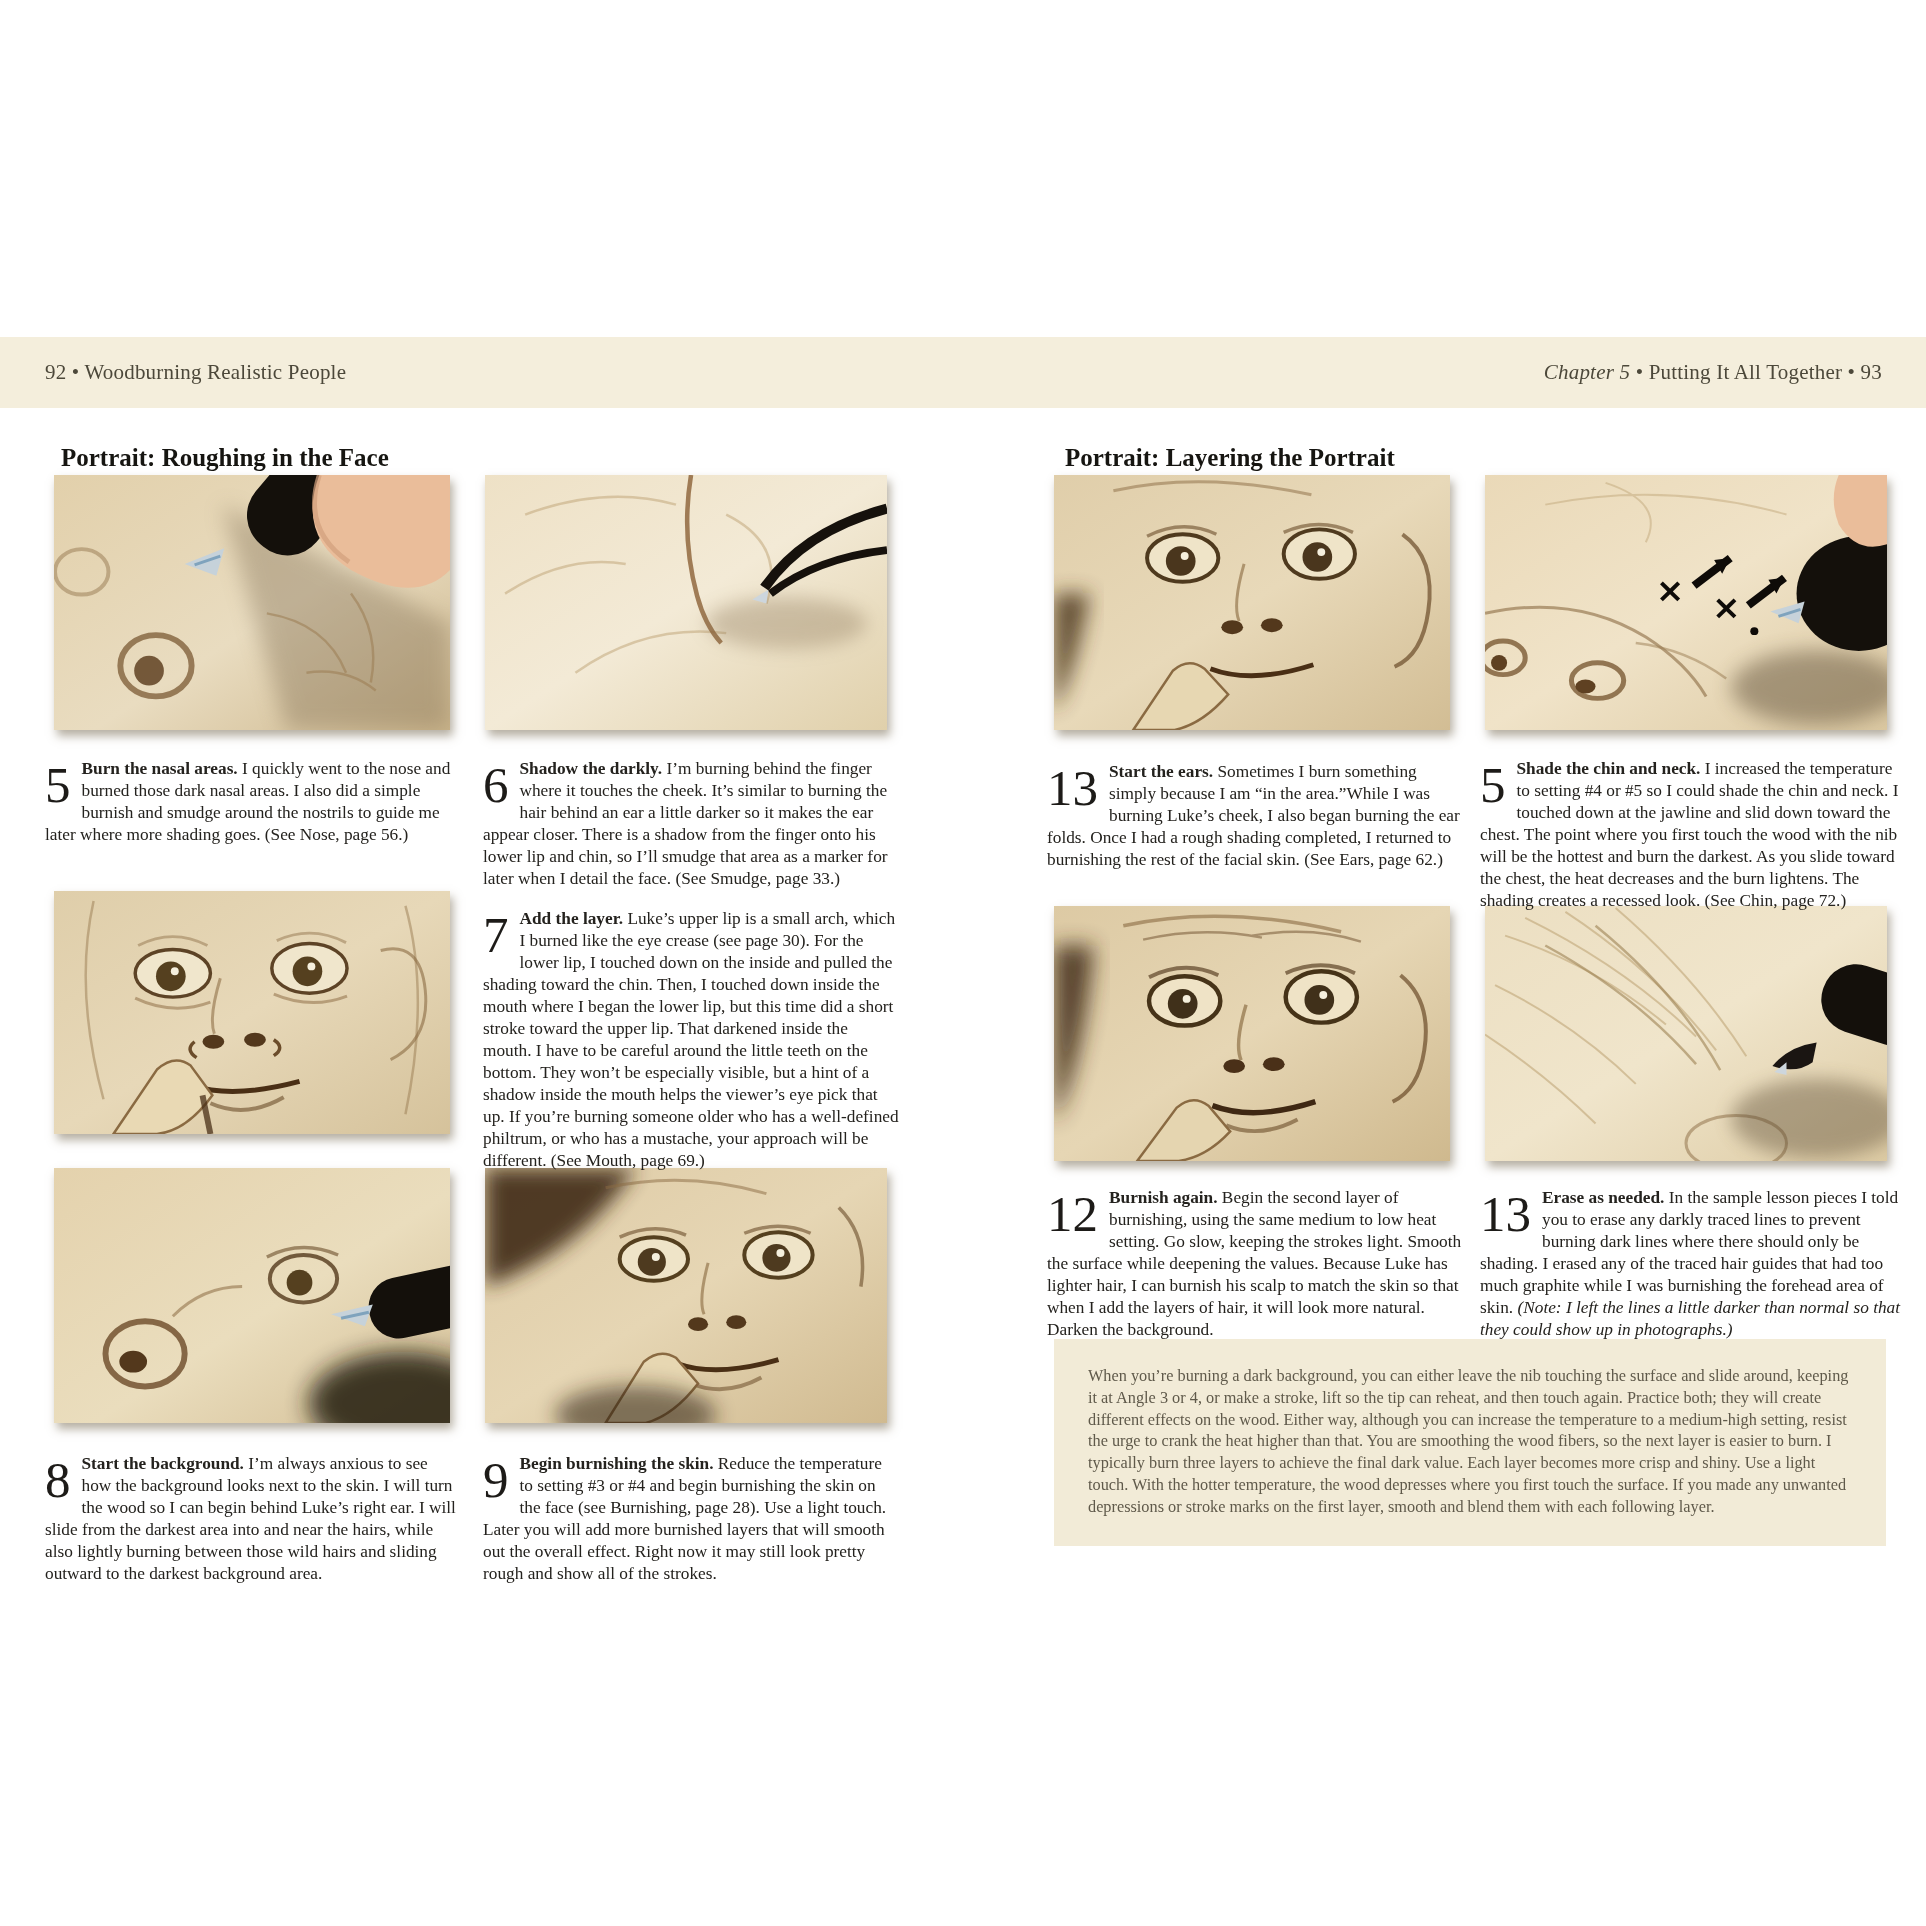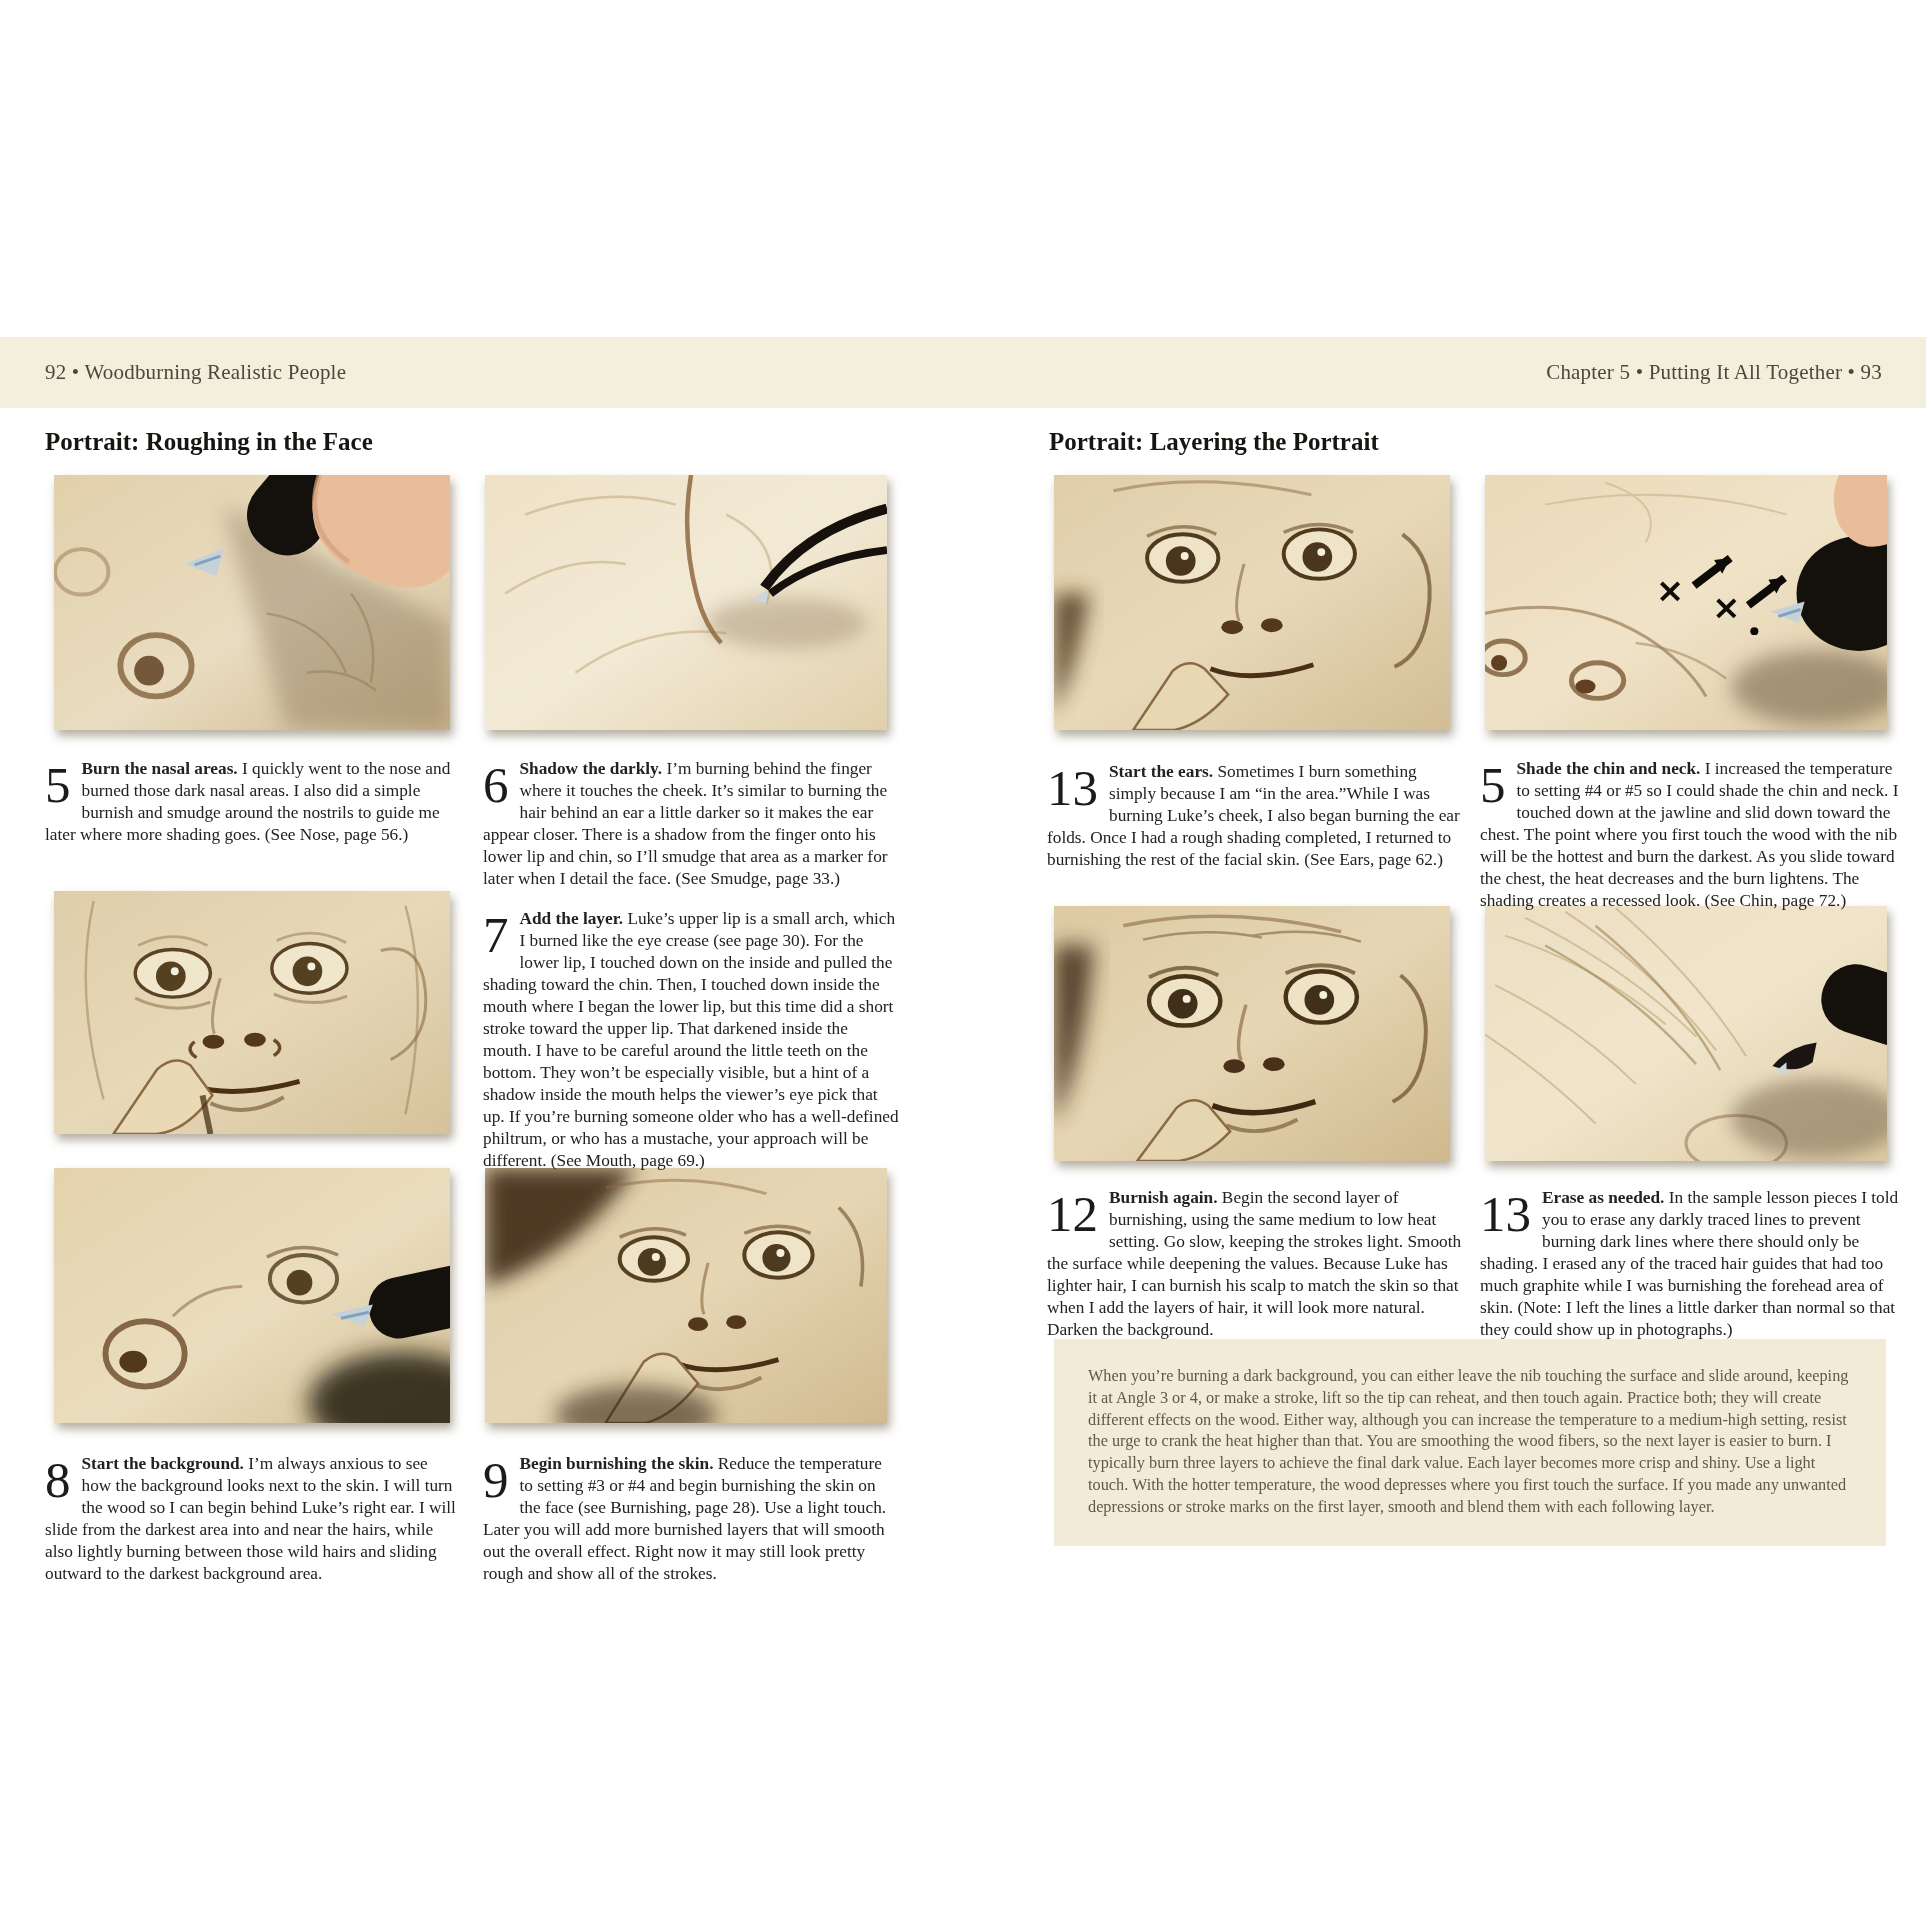--- a/index.html
+++ b/index.html
@@ -1,22 +1,22 @@
 <!DOCTYPE html>
 <html><head>
 <meta charset="utf-8">
 <style>
   html,body{margin:0;padding:0;background:#ffffff;}
   .spread{position:relative;width:1927px;height:1927px;background:#ffffff;overflow:hidden;
           font-family:"Liberation Serif","DejaVu Serif",serif;color:#24221e;}
   .header-band{position:absolute;left:0;top:337px;width:1927px;height:71px;background:#f4eedc;
                display:flex;align-items:center;justify-content:space-between;box-sizing:border-box;
                padding:0 45px;font-size:21px;color:#4c483a;letter-spacing:0.2px;}
-  .italic{}
-  .sec-title{position:absolute;margin:0;font-size:25px;font-weight:700;color:#161511;}
+  .italic{font-style:italic;}
+  .sec-title{position:absolute;margin:16px;font-size:25px;font-weight:700;color:#161511;}
   .photo{position:absolute;box-shadow:3px 6px 9px rgba(110,95,70,.5);background:#e6d8b8;margin:0;}
   .photo svg{width:100%;height:100%;display:block;}
   .step{position:absolute;font-size:17.3px;line-height:1.27;color:#24221e;}
   .step .num{float:left;font-size:51px;line-height:40px;padding:7px 11px 0 0;color:#1d1b18;}
   .step .stitle{font-weight:700;}
   .tip-box{position:absolute;left:1054px;top:1339px;width:832px;min-height:168px;background:#f2ebd7;
            box-sizing:border-box;padding:18px 26px 20px 26px;}
   .tip-box h3{margin:0 0 7px 0;font-size:23px;font-weight:700;color:#2e2a1f;}
   .tip-box p{margin:8px;font-size:16.3px;line-height:1.34;color:#5f594a;}
 </style>

